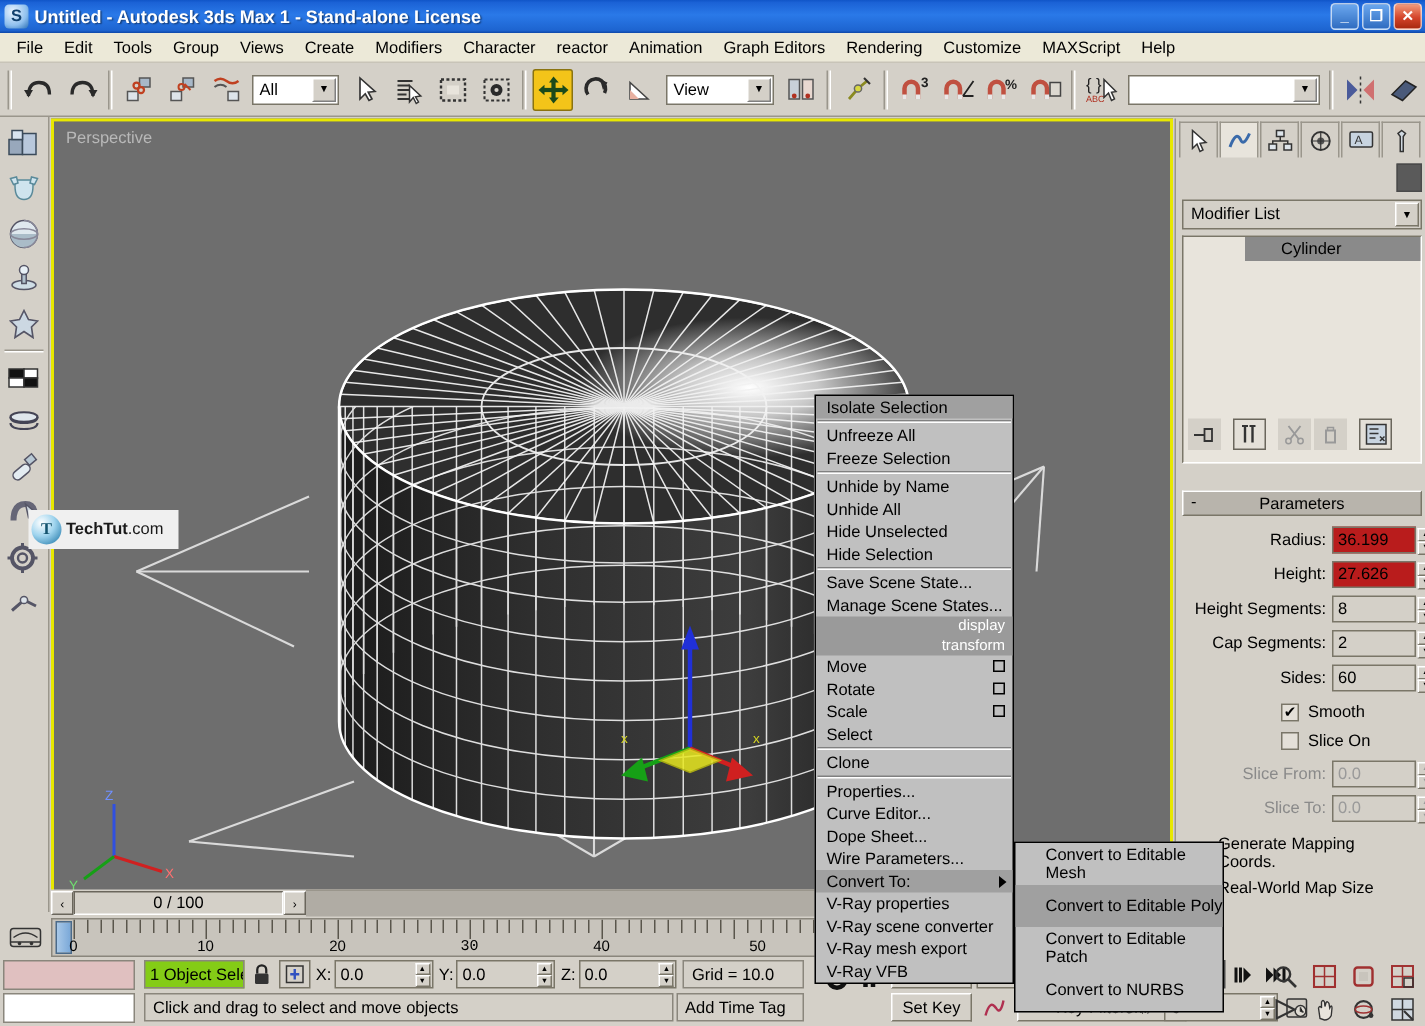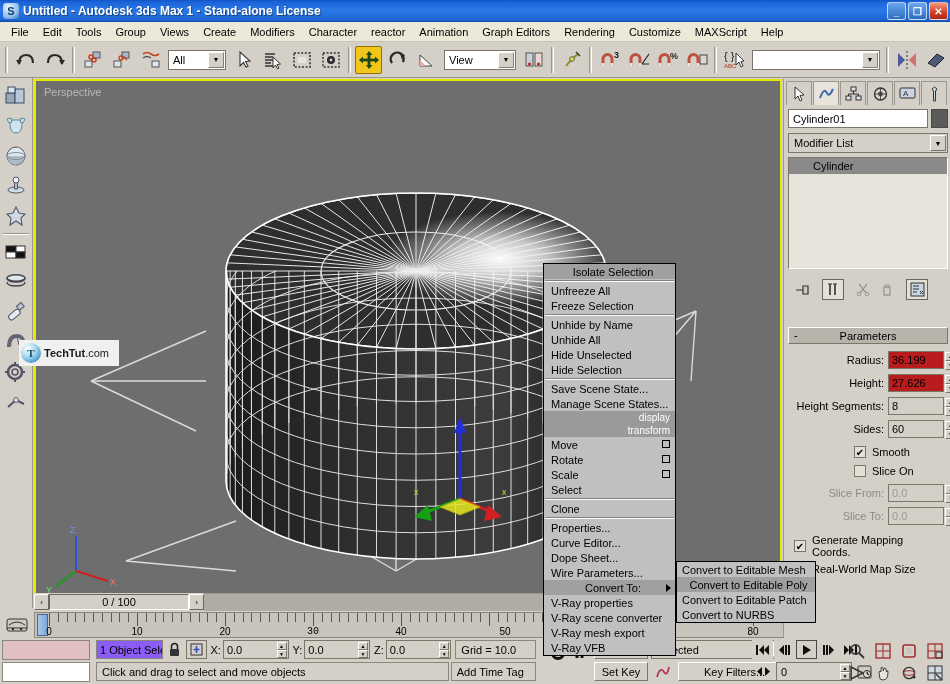--- a/index.html
+++ b/index.html
@@ -127,21 +127,21 @@
     background: linear-gradient(to right,#a8c8e8,#7aa8d8); border: 1px solid #4a6a8a; }
 
   
   .statusbar { position: absolute; left: 0; top: 638px; width: 950px; height: 46px; background: #d4d0c8; }
   .sb-swatch1 { position: absolute; left: 2px; top: 2px; width: 88px; height: 20px;
     background: #e0c0c0; border: 1px solid #8a867c; }
   .sb-swatch2 { position: absolute; left: 2px; top: 24px; width: 88px; height: 20px;
     background: #fff; border: 1px solid #8a867c; }
   .sb-inner { position: absolute; left: 96px; top: 1px; width: 440px; height: 44px; }
   .sb-row { position: absolute; left: 0; width: 440px; height: 21px; display: flex; align-items: center; }
-  .sb-objsel { width: 72px; height: 19px; border: 1px solid #8a867c; background: #8b5cf6;
+  .sb-objsel { width: 72px; height: 19px; border: 1px solid #8a867c; background: #84cc16;
     display: flex; align-items: center; padding-left: 3px; font-size: 11px; overflow: hidden; white-space: nowrap; }
   .coordfield { height: 19px; background: #d4d0c8; border: 1px solid #7a7668;
     display: flex; align-items: center; padding-left: 3px; font-size: 11px; position: relative; }
   .spin { position: absolute; right: 1px; top: 1px; width: 10px; height: 15px;
     display: flex; flex-direction: column; }
   .spin i { flex: 1; border: 1px solid #fff; border-right-color: #7a7668; border-bottom-color: #7a7668;
     background: #d4d0c8; font-size: 5px; display:flex; align-items:center; justify-content:center; font-style: normal; }
   .sb-prompt { width: 356px; height: 19px; border: 1px solid #8a867c; background: #d4d0c8;
     display: flex; align-items: center; padding-left: 5px; font-size: 11px; }
   .sb-grid { width: 86px; height: 19px; display: flex; align-items: center; padding-left: 5px;
@@ -178,22 +178,22 @@
     background: #fff; border: 1px solid #7a7668; display: flex; align-items: center;
     padding-left: 4px; font-size: 11px; }
   .cp-colorsw { position: absolute; left: 147px; top: 30px; width: 17px; height: 19px;
     background: #5a5a5a; border: 1px solid #4a4a4a; }
   .cp-modlist { position: absolute; left: 4px; top: 54px; width: 160px; height: 20px;
     background: #d4d0c8; border: 1px solid #7a7668; display: flex; align-items: center;
     padding-left: 5px; font-size: 11px; }
   .cp-modlist .arw { position: absolute; right: 1px; top: 1px; width: 16px; height: 16px;
     background: #d4d0c8; border: 1px solid #fff; border-right-color: #7a7668; border-bottom-color: #7a7668;
     display: flex; align-items: center; justify-content: center; font-size: 7px; }
-  .cp-stack { position: absolute; left: 4px; top: 78px; width: 160px; height: 112px;
-    background: #e8e4dc; border: 1px solid #7a7668; border-right-color: #fff; border-bottom-color: #fff; }
+  .cp-stack { position: absolute; left: 4px; top: 78px; width: 160px; height: 152px;
+    background: #e8e4dc; border: 1px solid #7a7668; border-right-color: #fff; border-bottom-color: #fff; padding-left: 41px; }
   .cp-stack-item { height: 16px; background: #8a8a8a; color: #000; font-size: 11px;
     display: flex; align-items: center; padding-left: 24px; }
   .cp-stackbtns { position: absolute; left: 4px; top: 198px; width: 160px; height: 24px;
     display: flex; align-items: center; gap: 2px; padding-left: 4px; }
   .sbtn { width: 22px; height: 21px; display: flex; align-items: center; justify-content: center;
     background: #d4d0c8; border: 1px solid transparent; }
   .sbtn.on { border: 1px solid #6a665c; background: #e4e0d8; }
 
   .rollup { position: absolute; left: 4px; top: 248px; width: 160px; }
   .rollup-hdr { height: 17px; background: #b8b4ac; border: 1px solid #fff;
@@ -216,32 +216,32 @@
   .chkbox { width: 12px; height: 12px; background: #e4e0d8; border: 1px solid #7a7668;
     margin-right: 6px; display: flex; align-items: center; justify-content: center;
     font-size: 10px; color: #000; flex: none; }
   .chklabel { font-size: 11px; }
 
   
   .ctxmenu { position: absolute; left: 543px; top: 263px; width: 133px;
     background: #c0c0c0; border: 1px solid #000; z-index: 100; }
   .cmi { height: 15px; display: flex; align-items: center; padding-left: 7px;
     font-size: 11px; color: #000; position: relative; }
-  .cmi.hl { background: #a0a0a0; justify-content: center; }
+  .cmi.hl { background: #a0a0a0; }
   .cmsep { height: 0; border-top: 1px solid #808080; border-bottom: 1px solid #fff; margin: 1px 1px; }
   .cmgroup { height: 13px; background: #9a9a9a; display: flex; align-items: center;
     justify-content: flex-end; padding-right: 5px; font-size: 10px; color: #fff; }
   .cm-sq { position: absolute; right: 5px; top: 3px; width: 8px; height: 8px;
     background: #c0c0c0; border: 1px solid #000; }
   .cm-arrow { position: absolute; right: 4px; top: 4px; width: 0; height: 0;
     border-top: 4px solid transparent; border-bottom: 4px solid transparent; border-left: 5px solid #000; }
 
   .submenu { position: absolute; left: 676px; top: 561px; width: 140px;
     background: #c0c0c0; border: 1px solid #000; z-index: 101; }
-  .submenu .cmi { height: 15px; padding-left: 5px; }
+  .submenu .cmi { height: 28px; padding-left: 20px; }
 </style>
 </head>
 <body>
 
 <div id="app">
 
   <div class="titlebar">
     <div class="tb-ico">S</div>
     <div class="tb-title">Untitled - Autodesk 3ds Max 1  - Stand-alone License</div>
     <div class="tb-btns">
@@ -1096,23 +1096,20 @@
             <text x="4" y="10" font-size="8" fill="#333" font-family="sans-serif">A</text>
           </svg>
       </div>
       <div class="cp-tab">
         <svg width="17" height="16" viewBox="0 0 17 16">
             <path d="M8.5 1 L11 3 L9.5 5 L9.5 15 L7.5 15 L7.5 5 L6 3 Z" fill="#cfd8e0" stroke="#333"></path>
           </svg>
       </div>
     </div>
 
-    <div class="cp-name">
-      <span>Cylinder01</span>
-    </div>
     <div class="cp-colorsw"></div>
 
     <div class="cp-modlist">
       <span>Modifier List</span>
       <span class="arw">▼</span>
     </div>
 
     <div class="cp-stack">
       <div class="cp-stack-item">
         <span>Cylinder</span>
@@ -1189,20 +1186,30 @@
           <span class="plabel">Height Segments:</span>
           <div class="pfield">
             <span>8</span>
             <span class="pspin">
                 <i>▲</i>
                 <i>▼</i>
               </span>
           </div>
         </div>
 
+        <div class="prow">
+          <span class="plabel">Cap Segments:</span>
+          <div class="pfield">
+            <span>2</span>
+            <span class="pspin">
+                <i>▲</i>
+                <i>▼</i>
+              </span>
+          </div>
+        </div>
 
         <div class="prow">
           <span class="plabel">Sides:</span>
           <div class="pfield">
             <span>60</span>
             <span class="pspin">
                 <i>▲</i>
                 <i>▼</i>
               </span>
           </div>

